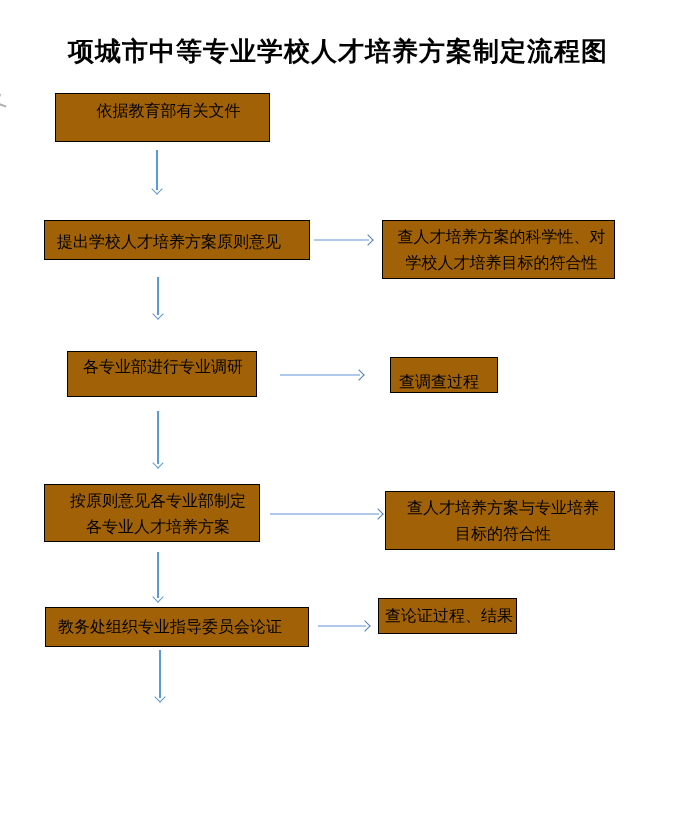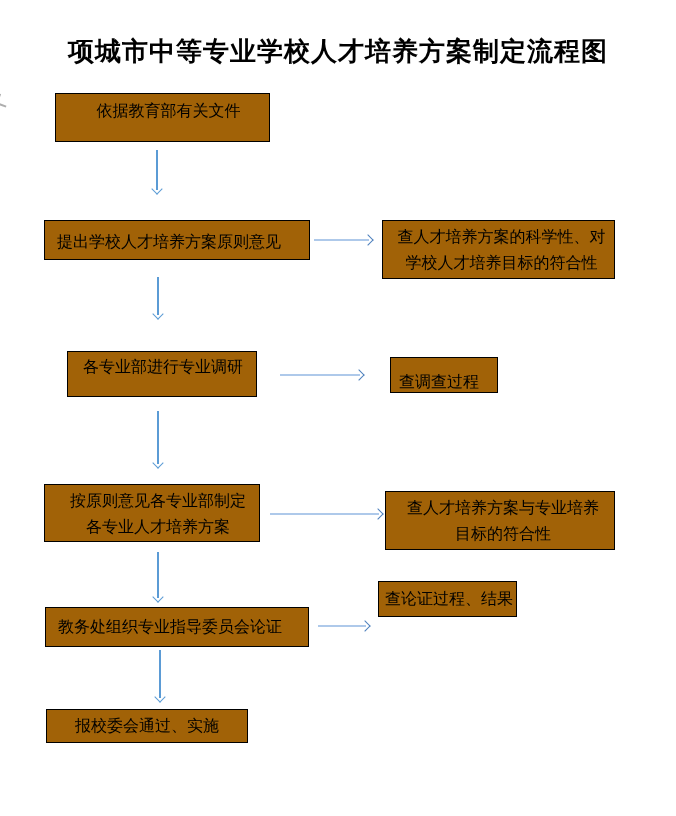--- a/index.html
+++ b/index.html
@@ -139,26 +139,23 @@
 
   <div class="node v-center" style="left:45px;top:607px;width:264px;height:40px;padding:0 4px 0 12px;">
     <span class="lbl">教务处组织专业指导委员会论证</span>
   </div>
 
   <div class="harrow" style="left:318px;top:620px;width:52px;">
     <span class="line"></span>
     <span class="head"></span>
   </div>
 
-  <div class="node v-center" style="left:378px;top:581px;width:139px;height:36px;padding:0 2px 0 6px;">
+  <div class="node v-center" style="left:378px;top:598px;width:139px;height:36px;padding:0 2px 0 6px;">
     <span class="lbl">查论证过程、结果</span>
   </div>
 
   <div class="varrow" style="left:154px;top:650px;height:52px;">
     <span class="line"></span>
     <span class="head"></span>
   </div>
 
-  <div class="node v-center" style="left:46px;top:709px;width:202px;height:34px;padding:0;justify-content:center;">
-    <span class="lbl">报校委会通过、实施</span>
-  </div>
 
 </div>
 
 </body></html>

